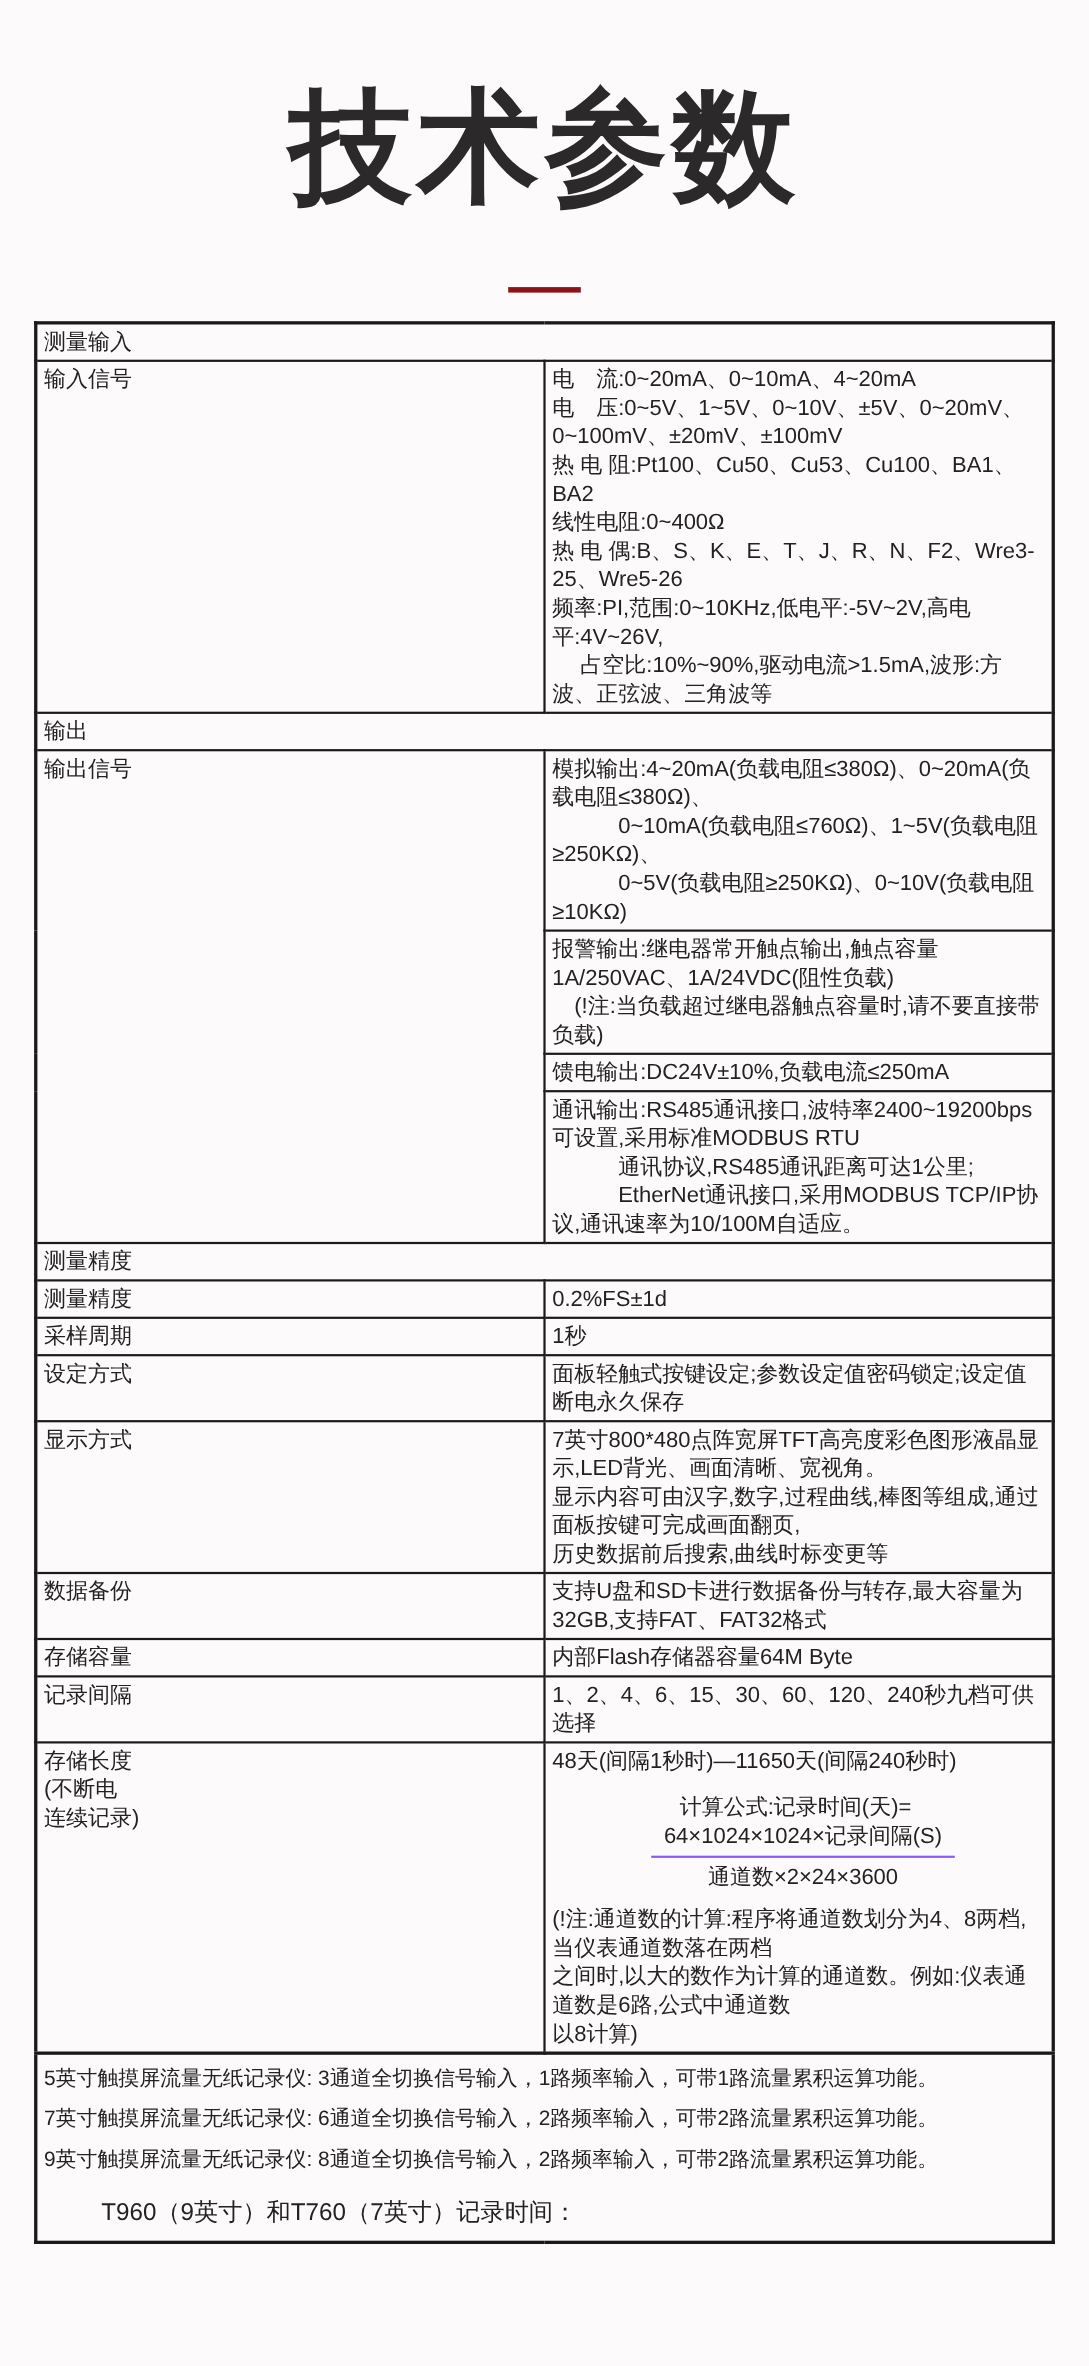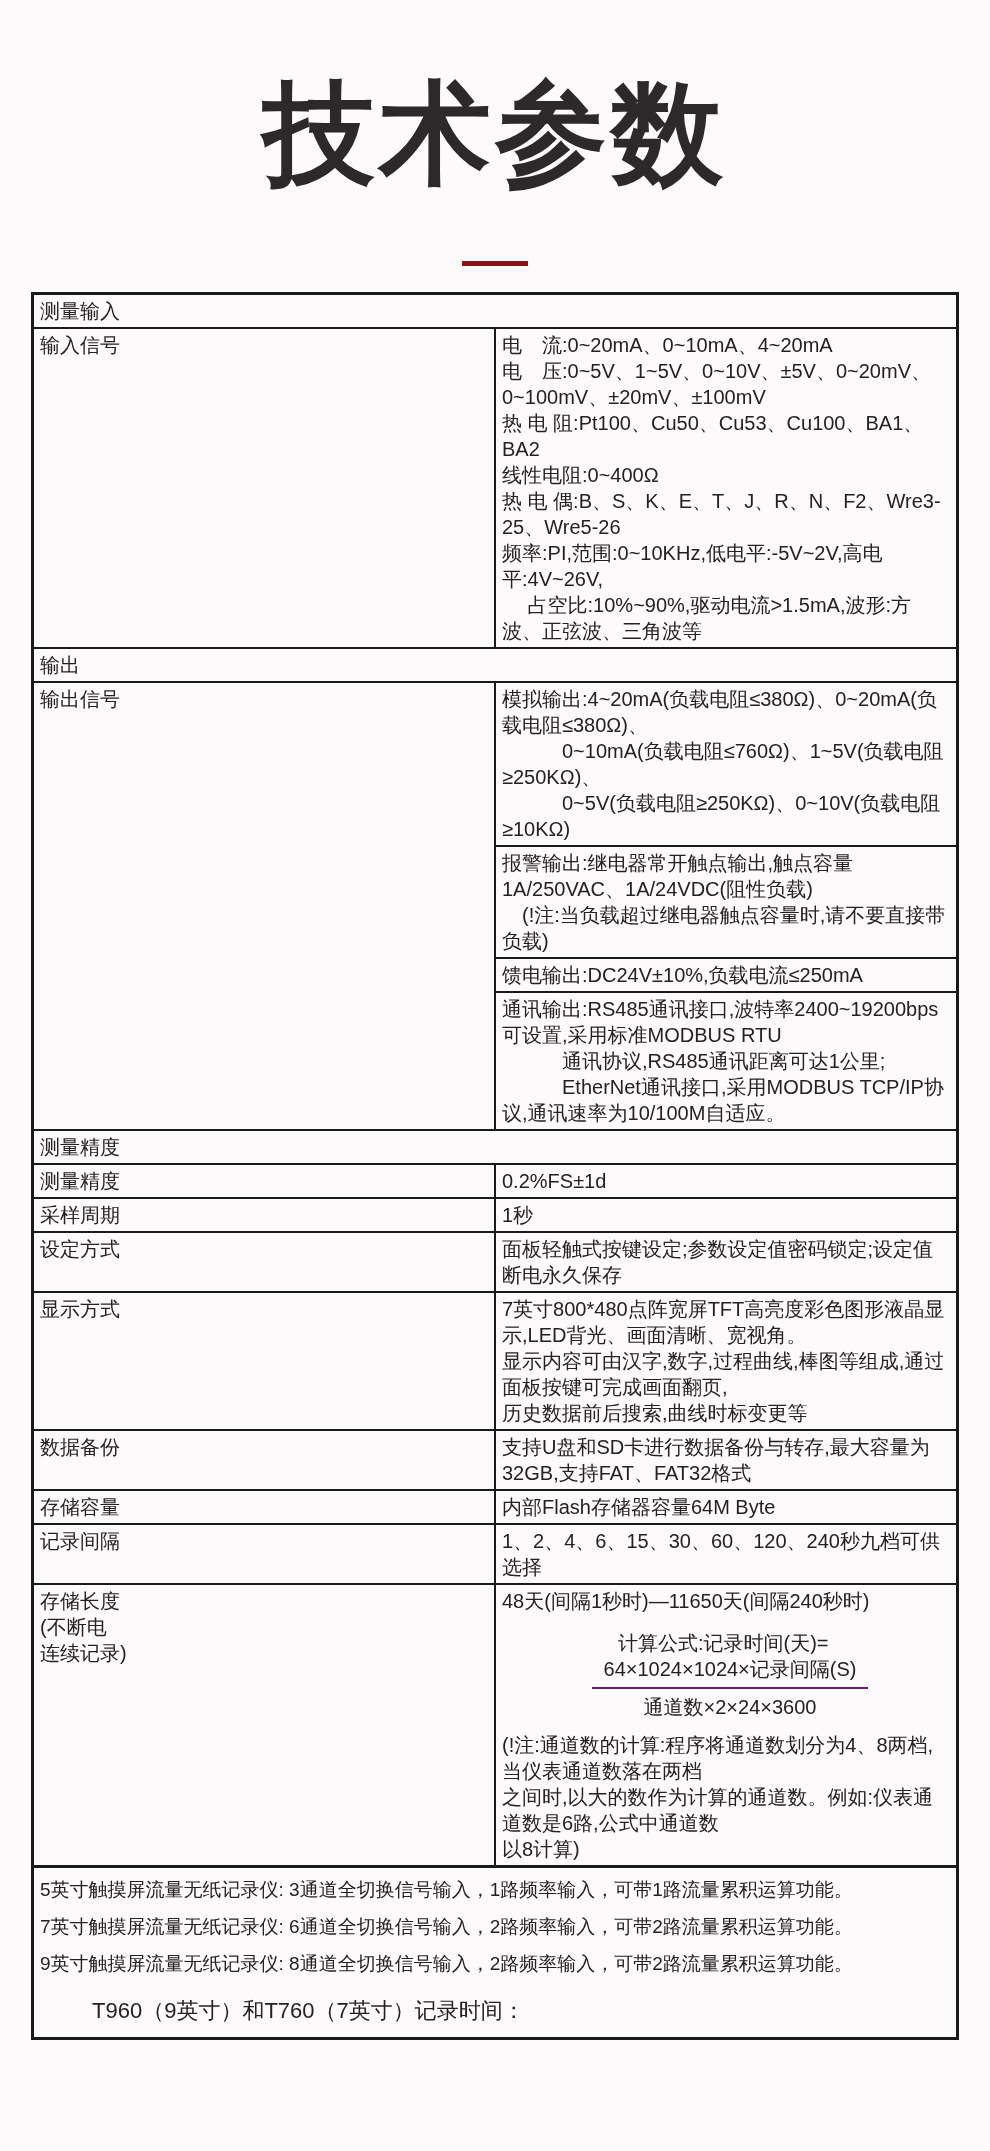--- a/index.html
+++ b/index.html
@@ -51,21 +51,21 @@
   }
   td.lbl { width:118px; }
   td.sect { font-size:21px; }
   tr.thick-top td { border-top-width:3px; }
   .line { white-space:pre-wrap; }
 
   
   .formula { display:flex; align-items:center; margin:16px 0 12px;flex-direction:column; }
   .formula .prefix { white-space:pre-wrap; }
   .frac { display:inline-block; text-align:center; margin-left:8px; }
-  .frac .num { display:block; border-bottom:2px solid #701a75; padding:0 12px 5px;text-align:center; }
+  .frac .num { display:block; border-bottom:2px solid #8b5cf6; padding:0 12px 5px;text-align:center; }
   .frac .den { display:block; padding-top:5px;text-align:center; }
 
   
   td.bottom-cell { padding:14px 4px 14px 5px; }
   .model-line { font-size:19px; line-height:37px; white-space:pre-wrap; }
   .rt-caption { font-size:22px; margin:16px 0 10px 52px; }
 </style>
 </head>
 <body>
 

